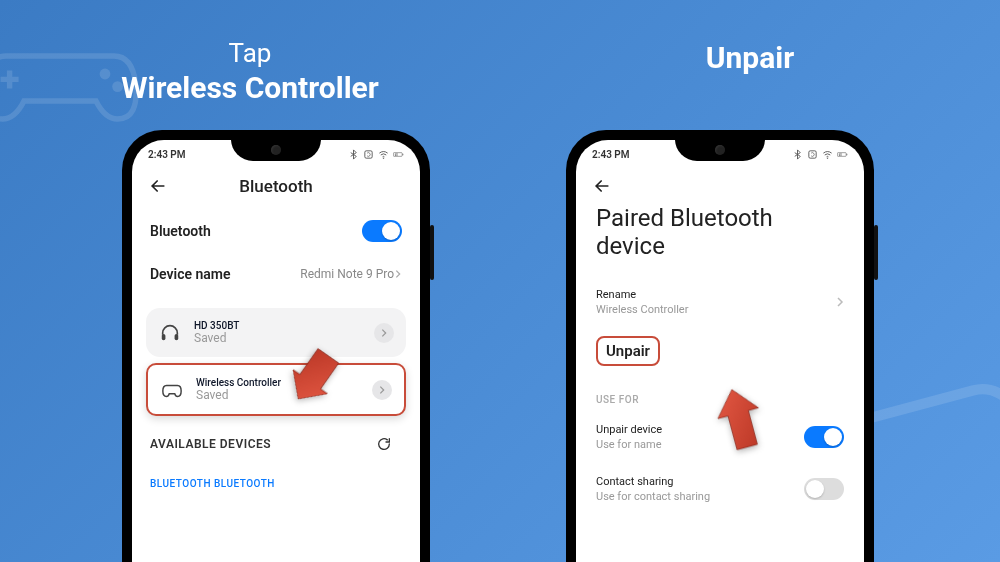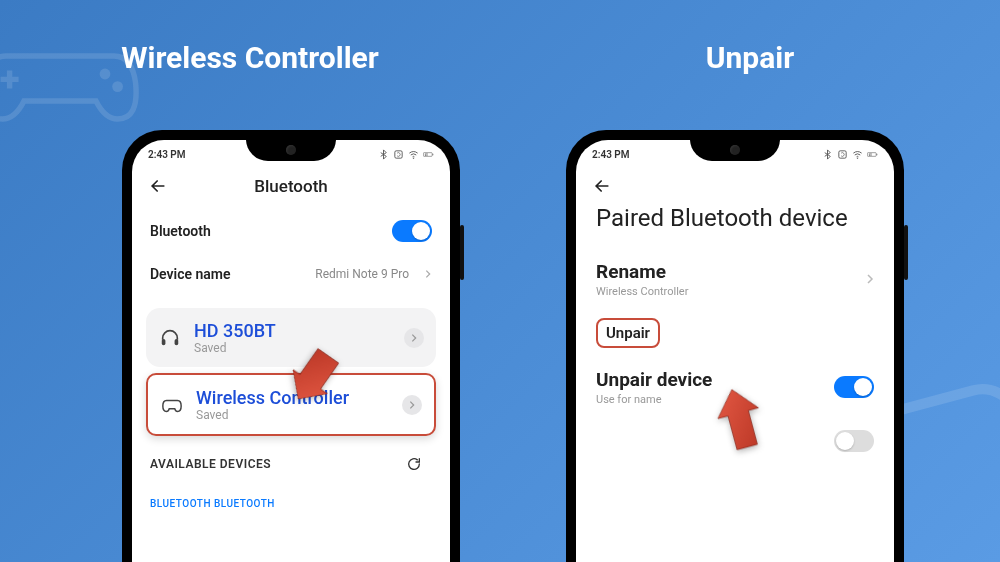--- a/index.html
+++ b/index.html
@@ -56,21 +56,21 @@
   .caption-line2 {
     font-size: 30px;
     font-weight: 700;
     margin-top: 2px;
   }
 
   
   .phone {
     position: absolute;
     top: 130px;
-    width: 338px;
+    width: 308px;
     height: 432px;
     background: #000;
     border-radius: 40px 40px 0 0;
     padding: 10px 10px 0 10px;
   }
   .phone.left { left: 122px; }
   .phone.right { left: 566px; }
 
   .phone-btn {
     position: absolute;
@@ -165,21 +165,21 @@
     font-size: 14px;
     color: #222;
   }
   .setting-label { font-weight: 600; }
   .setting-value {
     margin-left: auto;
     font-size: 12px;
     color: #888;
     display: flex;
     align-items: center;
-    gap: 15px;
+    gap: 0;
   }
 
   .toggle {
     width: 40px;
     height: 22px;
     border-radius: 11px;
     position: relative;
     margin-left: auto;
   }
   .toggle.on { background: #0a7aff; }
@@ -214,21 +214,21 @@
   .device-icon {
     width: 24px;
     height: 24px;
     margin-right: 12px;
     display: flex;
     align-items: center;
     justify-content: center;
     color: #444;
   }
   .device-text { flex: 1; }
-  .device-name { font-size: 18px; font-weight: 500; color: #1d4ed8; }
+  .device-name { font-size: 10px; font-weight: 500; color: #0f172a; }
   .device-sub { font-size: 12px; color: #999; }
   .chev-circle {
     width: 20px;
     height: 20px;
     border-radius: 50%;
     background: #e6e6e8;
     display: flex;
     align-items: center;
     justify-content: center;
     color: #999;
@@ -262,21 +262,21 @@
     padding: 4px 20px 16px 20px;
     font-size: 24px;
     font-weight: 400;
     color: #222;
   }
   .row2 {
     padding: 12px 20px;
     display: flex;
     align-items: center;
   }
-  .row2 .label { font-size: 19px; font-weight: 700; color: #222; }
+  .row2 .label { font-size: 11px; font-weight: 400; color: #222; }
   .row2 .sub { font-size: 11px; color: #999; margin-top: 2px; }
   .row2 .chev { margin-left: auto; color: #bbb; }
   .unpair-highlight {
     display: inline-block;
     border: 2.5px solid #c84c3a;
     border-radius: 8px;
     padding: 4px 8px;
     font-size: 15px;
     font-weight: 600;
     color: #222;
@@ -314,20 +314,21 @@
 </div>
 <div class="bg-phone">
   <svg viewBox="0 0 100 140">
       <rect x="10" y="5" width="80" height="130" rx="14" fill="none" stroke="currentColor" stroke-width="4"></rect>
       <circle cx="50" cy="120" r="6" fill="none" stroke="currentColor" stroke-width="3"></circle>
     </svg>
 </div>
 
 <div class="captions">
   <div class="caption-col">
+    <div class="caption-line1">Tap</div>
     <div class="caption-line2">Wireless Controller</div>
   </div>
   <div class="caption-col">
     <div class="caption-line2">Unpair</div>
   </div>
 </div>
 
 <div class="phone left">
   <div class="phone-btn side-btn"></div>
   <div class="screen">
@@ -478,32 +479,37 @@
         <svg width="8" height="12" viewBox="0 0 8 12">
             <path d="M2 2 L6 6 L2 10" stroke="#bbb" stroke-width="1.5" fill="none"></path>
           </svg>
       </div>
     </div>
 
     <div class="row2" style="padding-top:8px;padding-bottom:8px">
       <span class="unpair-highlight">Unpair</span>
     </div>
 
+    <div class="mini-header">USE FOR</div>
 
     <div class="row2">
       <div>
         <div class="label">Unpair device</div>
         <div class="sub">Use for name</div>
       </div>
       <div class="toggle on">
           <div class="knob"></div>
         </div>
     </div>
 
     <div class="row2">
+      <div>
+        <div class="label">Contact sharing</div>
+        <div class="sub">Use for contact sharing</div>
+      </div>
       <div class="toggle off">
           <div class="knob"></div>
         </div>
     </div>
 
   </div>
 </div>
 
 <div class="red-arrow arrow1">
   <svg viewBox="0 0 100 100">

